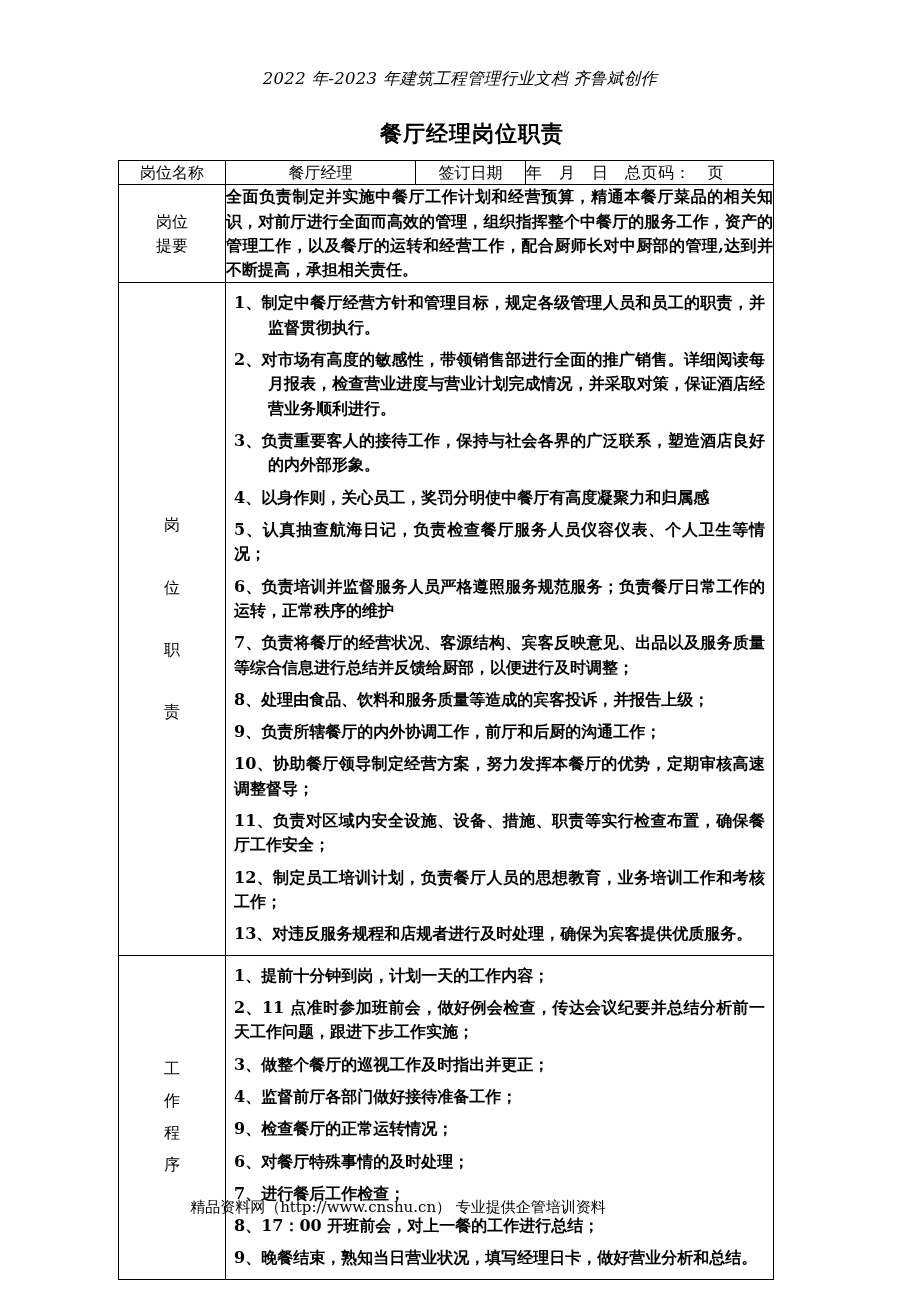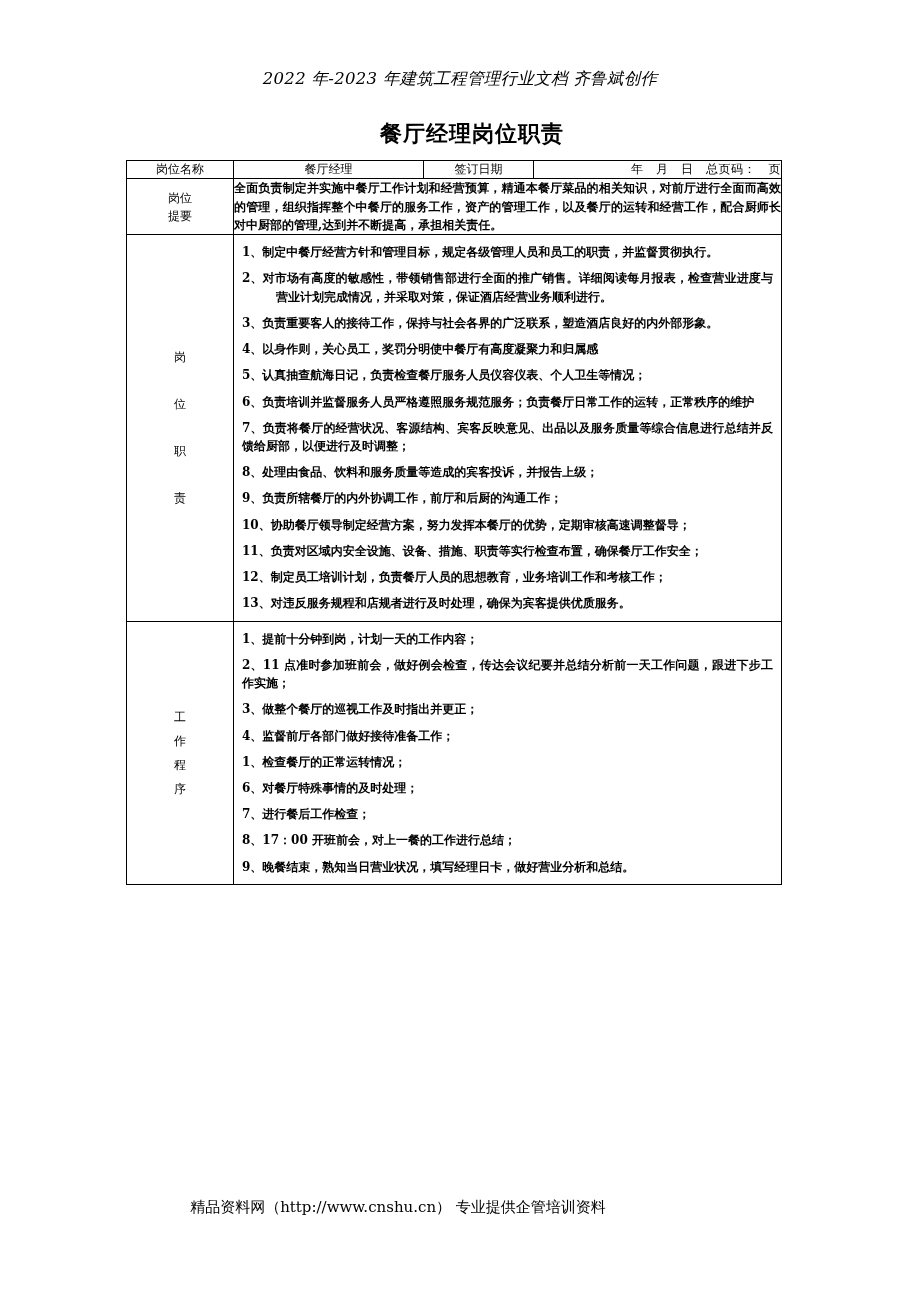--- a/index.html
+++ b/index.html
@@ -38,43 +38,43 @@
     width: 920px;
     text-align: center;
     font-size: 22px;
     font-weight: bold;
     font-family: "DejaVu Sans", "Liberation Sans", sans-serif;
     letter-spacing: 1px;
   }
   table.main-table {
     position: absolute;
     top: 160px;
-    left: 126px;
+    left: 118px;
     width: 655px;
     border-collapse: collapse;
     table-layout: fixed;
-    font-size: 12px;
+    font-size: 16px;
   }
   table.main-table td {
     border: 1px solid #000000;
     padding: 0;
     vertical-align: middle;
   }
   .c1 { width: 107px; }
   .c2 { width: 190px; }
   .c3 { width: 110px; }
   .c4 { width: 248px; }
 
   .cell-center {
     text-align: center;
     padding: 3px 2px 4px 2px;
     line-height: 1.45;
   }
   .cell-spread {
-    text-align: right;
+    text-align: left;
     padding: 3px 6px 4px 10px;
     line-height: 1.45;
     letter-spacing: 0.5px;
   }
   .label-stack {
     text-align: center;
     line-height: 1.5;
     padding: 6px 2px;
   }
   .label-vert {
@@ -180,21 +180,21 @@
           <div>工</div>
           <div>作</div>
           <div>程</div>
           <div>序</div>
         </td>
         <td class="body-cell" colspan="3" id="procedures-cell">
             <p class="li li-flat">1、提前十分钟到岗，计划一天的工作内容；</p>
             <p class="li li-flat">2、11 点准时参加班前会，做好例会检查，传达会议纪要并总结分析前一天工作问题，跟进下步工作实施；</p>
             <p class="li li-flat">3、做整个餐厅的巡视工作及时指出并更正；</p>
             <p class="li li-flat">4、监督前厅各部门做好接待准备工作；</p>
-            <p class="li li-flat">1、检查餐厅的正常运转情况；</p>
+            <p class="li li-flat">9、检查餐厅的正常运转情况；</p>
             <p class="li li-flat">6、对餐厅特殊事情的及时处理；</p>
             <p class="li li-flat">7、进行餐后工作检查；</p>
             <p class="li li-flat">8、17：00 开班前会，对上一餐的工作进行总结；</p>
             <p class="li li-flat">9、晚餐结束，熟知当日营业状况，填写经理日卡，做好营业分析和总结。</p>
           </td>
       </tr>
     </tbody>
   </table>
 
   <div class="footer-line">精品资料网（http://www.cnshu.cn） 专业提供企管培训资料</div>

